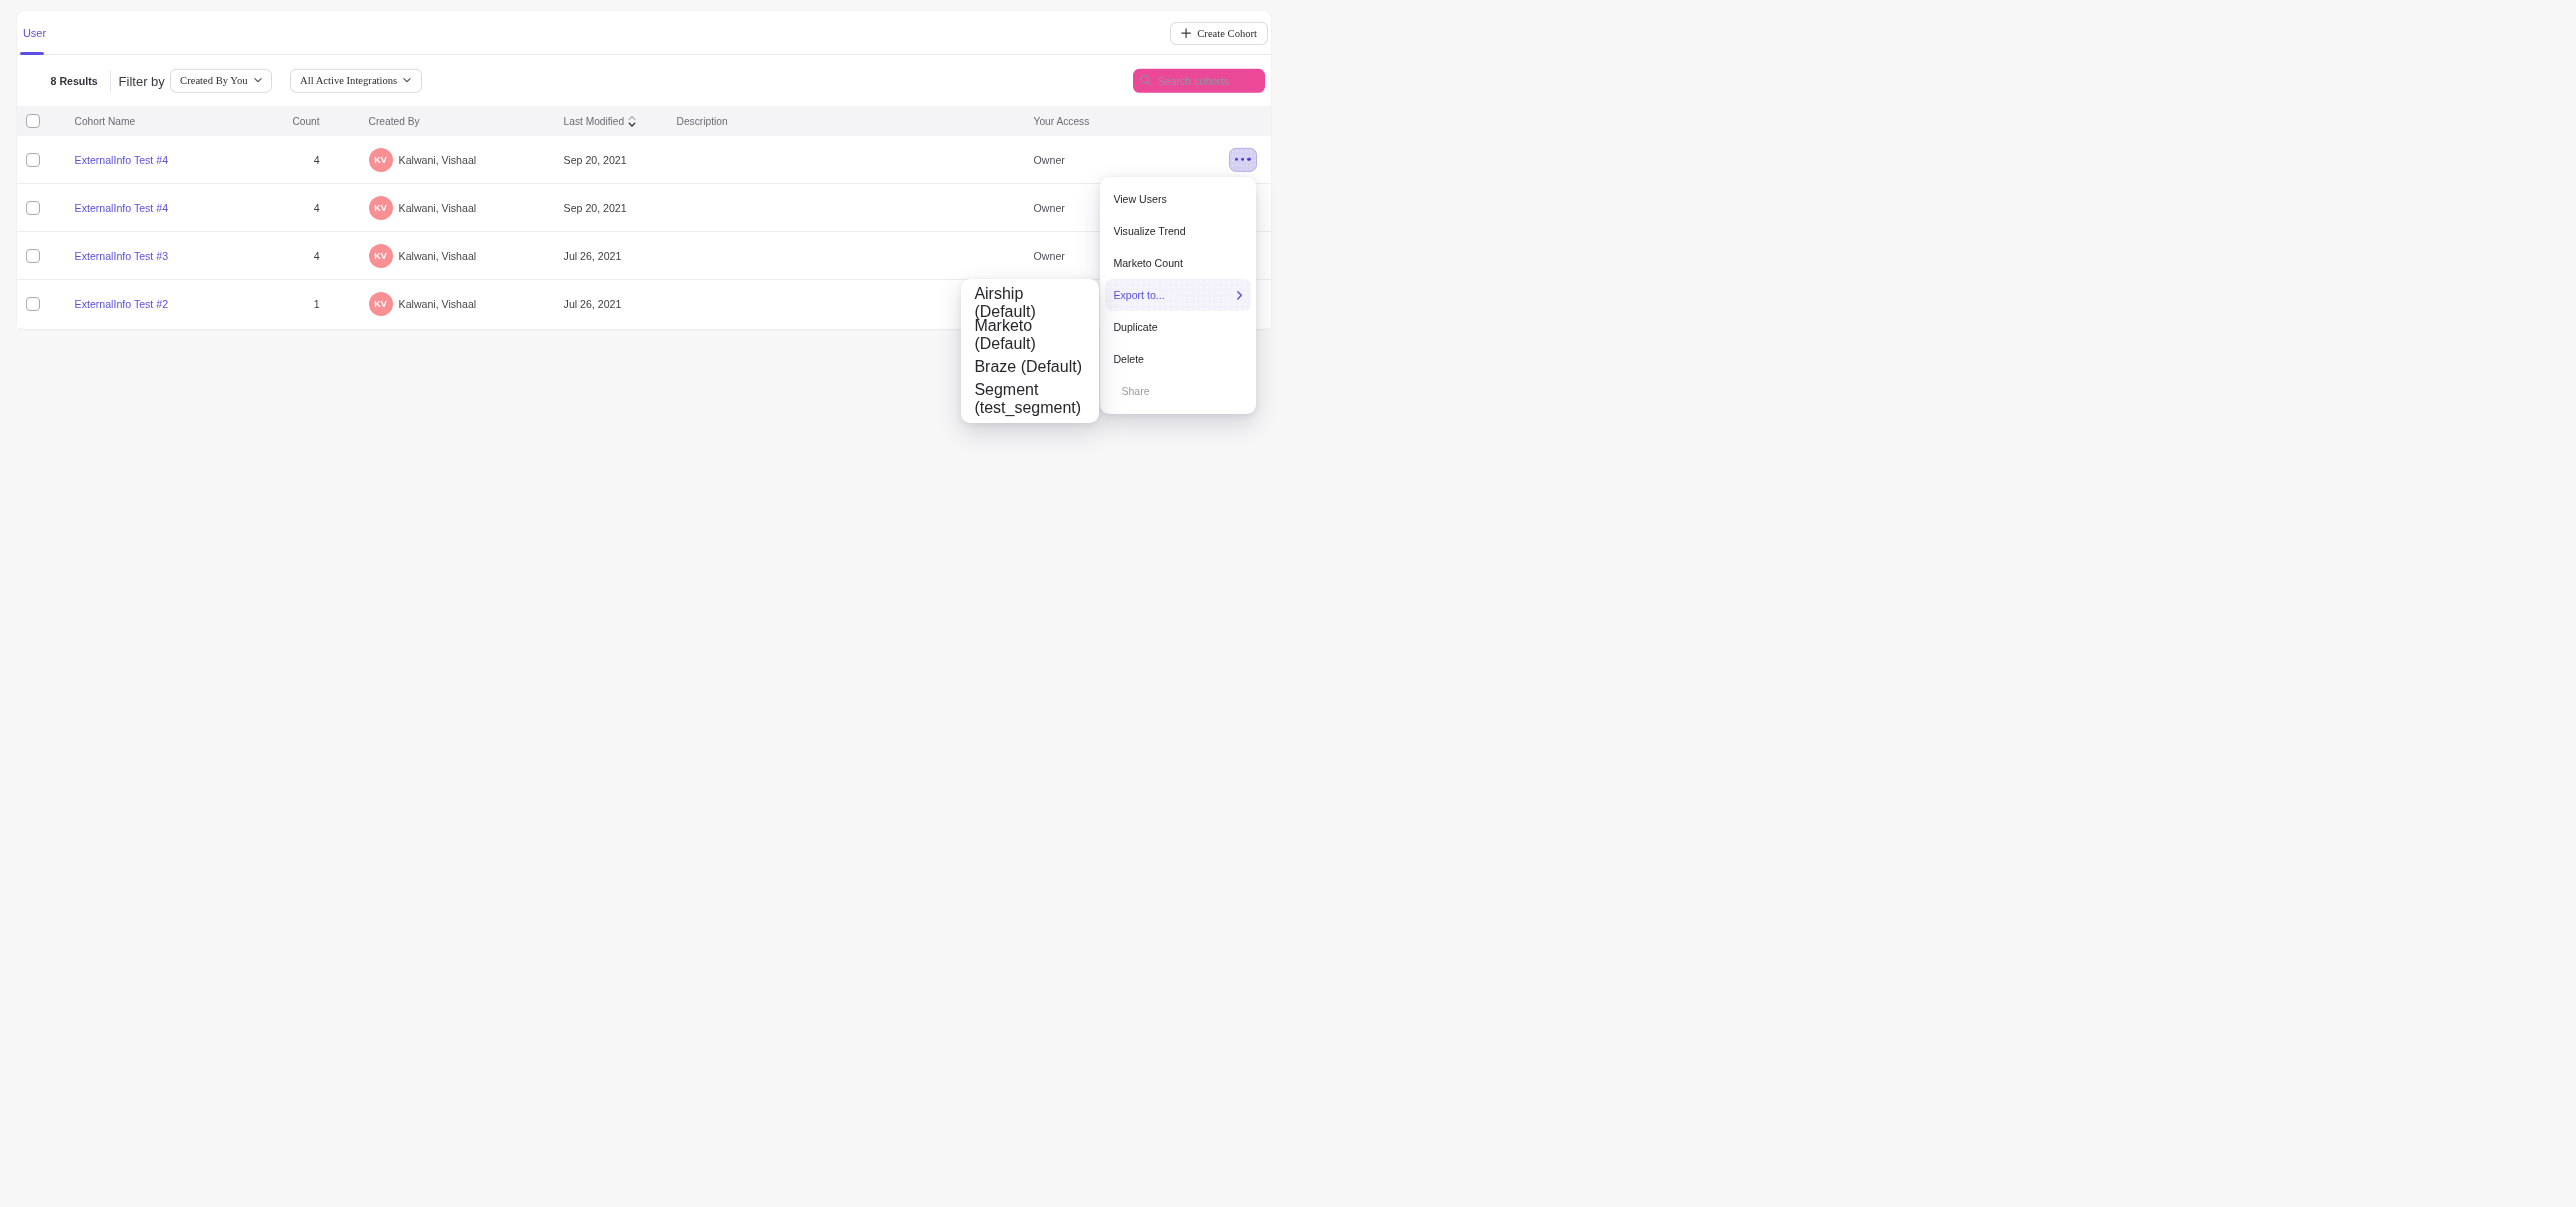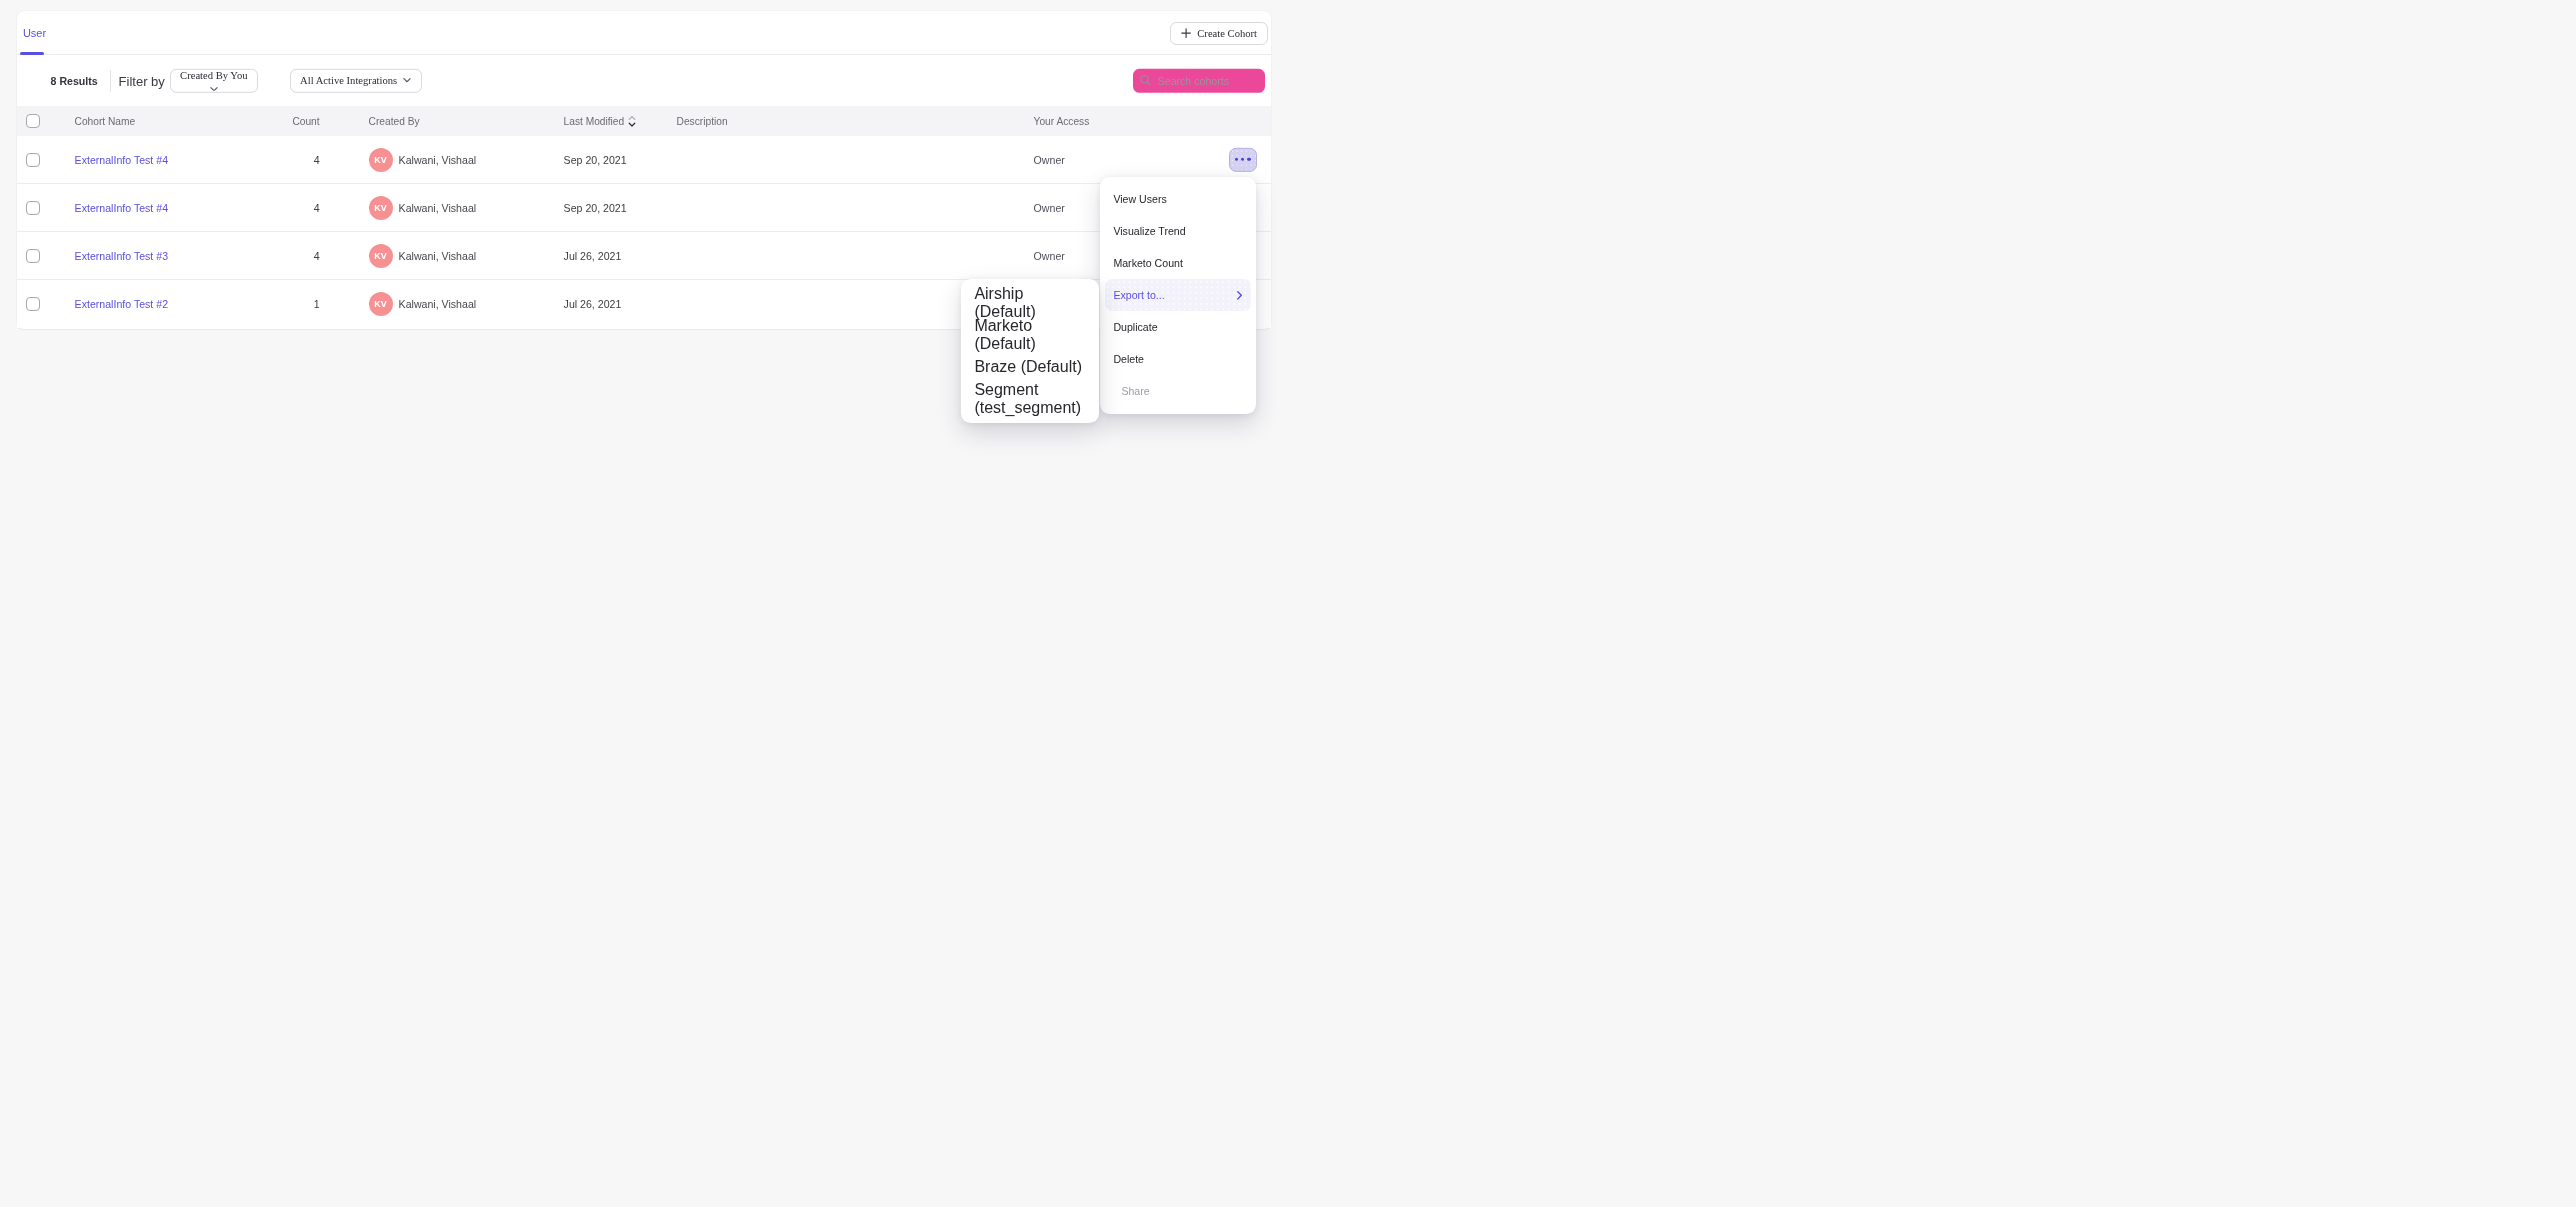--- a/index.html
+++ b/index.html
@@ -42,21 +42,21 @@
     cursor:pointer;
   }
   .create-btn{position:absolute;right:2.4px;top:11px;height:23px;padding:0 10.2px;gap:6.3px;}
   
   .filter-row{position:relative;height:51px;}
   .fr-item{position:absolute;top:50%;transform:translateY(-50%);}
   .results{left:34px;font-size:10.6px;font-weight:600;color:#33333b;}
   .vdiv{left:93px;width:0.8px;height:22px;background:#e4e4e8;}
   .filter-by{left:102px;font-size:13px;font-weight:500;color:#3a3a42;}
   .dropdown{height:24.4px;padding:0 9.5px;gap:6.3px;}
-  .dd1{left:153px;flex-direction:column;}
+  .dd1{left:153px;}
   .dd2{left:273px;}
   .search-field{
     position:absolute;right:5.5px;top:50%;transform:translateY(-50%);
     width:132px;height:24.4px;background:#ec4899;border-radius:6.3px;
     display:flex;align-items:center;padding:0 6px;gap:4px;
   }
   .search-field input{
     border:none;background:transparent;outline:none;flex:1;min-width:0;
     font-family:inherit;font-size:10.6px;color:#3a3a42;
   }

